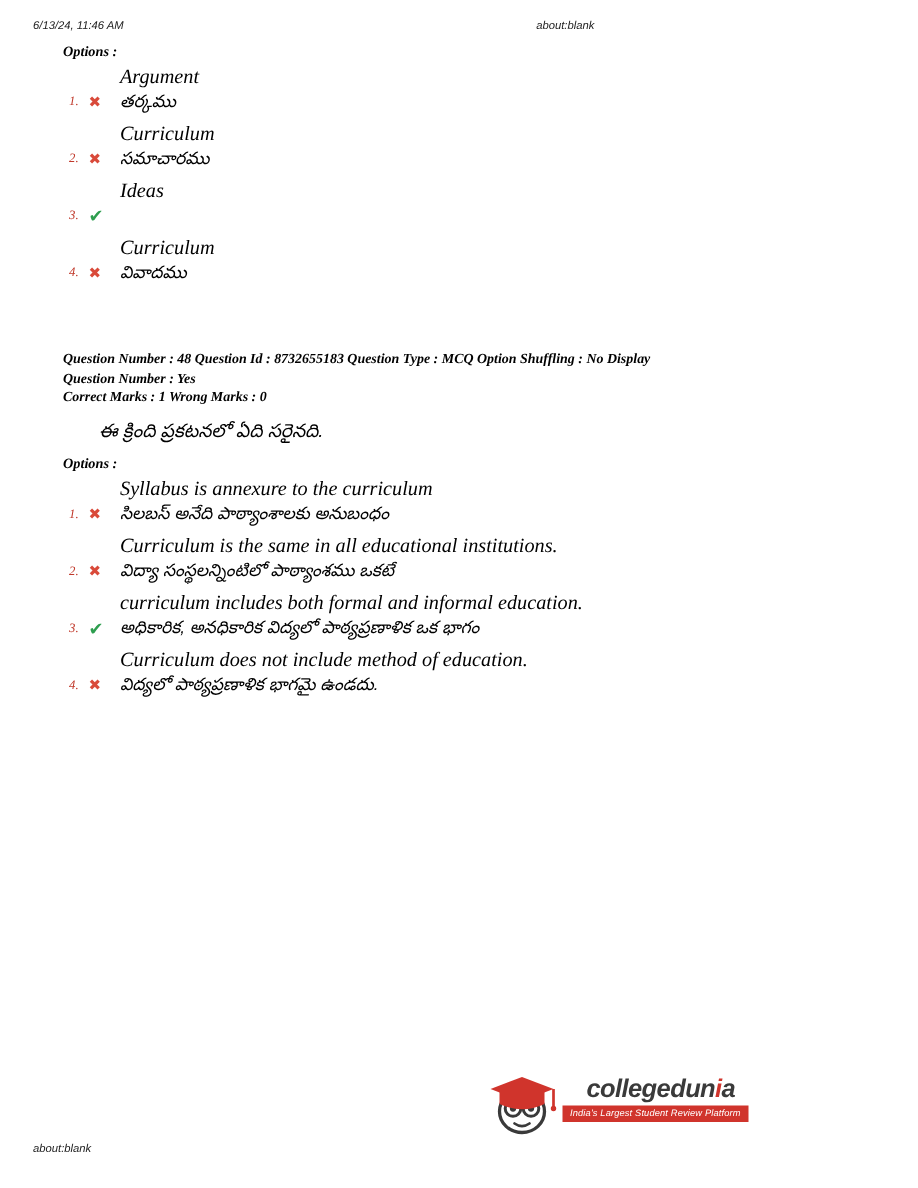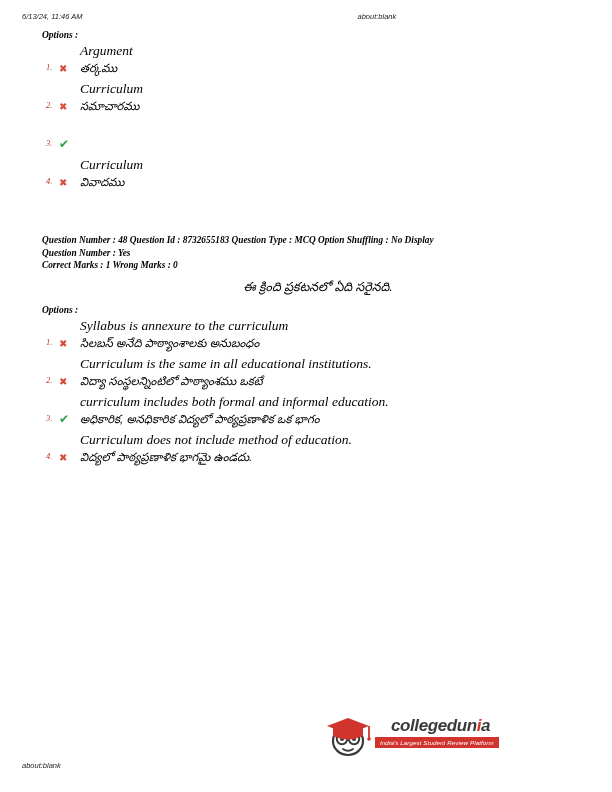--- a/index.html
+++ b/index.html
@@ -121,21 +121,20 @@
     font-family: "Liberation Serif", serif;
     font-size: 14px;
     line-height: 19px;
     margin: 4px 0 0 14px;
   }
   .q-te {
     font-family: "Liberation Sans", sans-serif;
     font-size: 12.5px;
     line-height: 19px;
     margin: 1px 0 8px 24px;
-    text-align: center;
   }
 
   
   .logo {
     position: absolute;
     right: 16px;
     bottom: 30px;
     width: 160px;
     height: 54px;
   }
@@ -195,20 +194,21 @@
     <div class="option-row">
       <span class="opt-num">2.</span>
       <span class="opt-mark cross">✖</span>
       <p class="opt-en">Curriculum</p>
       <p class="opt-te">సమాచారము</p>
     </div>
 
     <div class="option-row">
       <span class="opt-num">3.</span>
       <span class="opt-mark tick">✔</span>
+      <p class="opt-en">Ideas</p>
     </div>
 
     <div class="option-row">
       <span class="opt-num">4.</span>
       <span class="opt-mark cross">✖</span>
       <p class="opt-en">Curriculum</p>
       <p class="opt-te">వివాదము</p>
     </div>
 
     <div class="qmeta-block">

